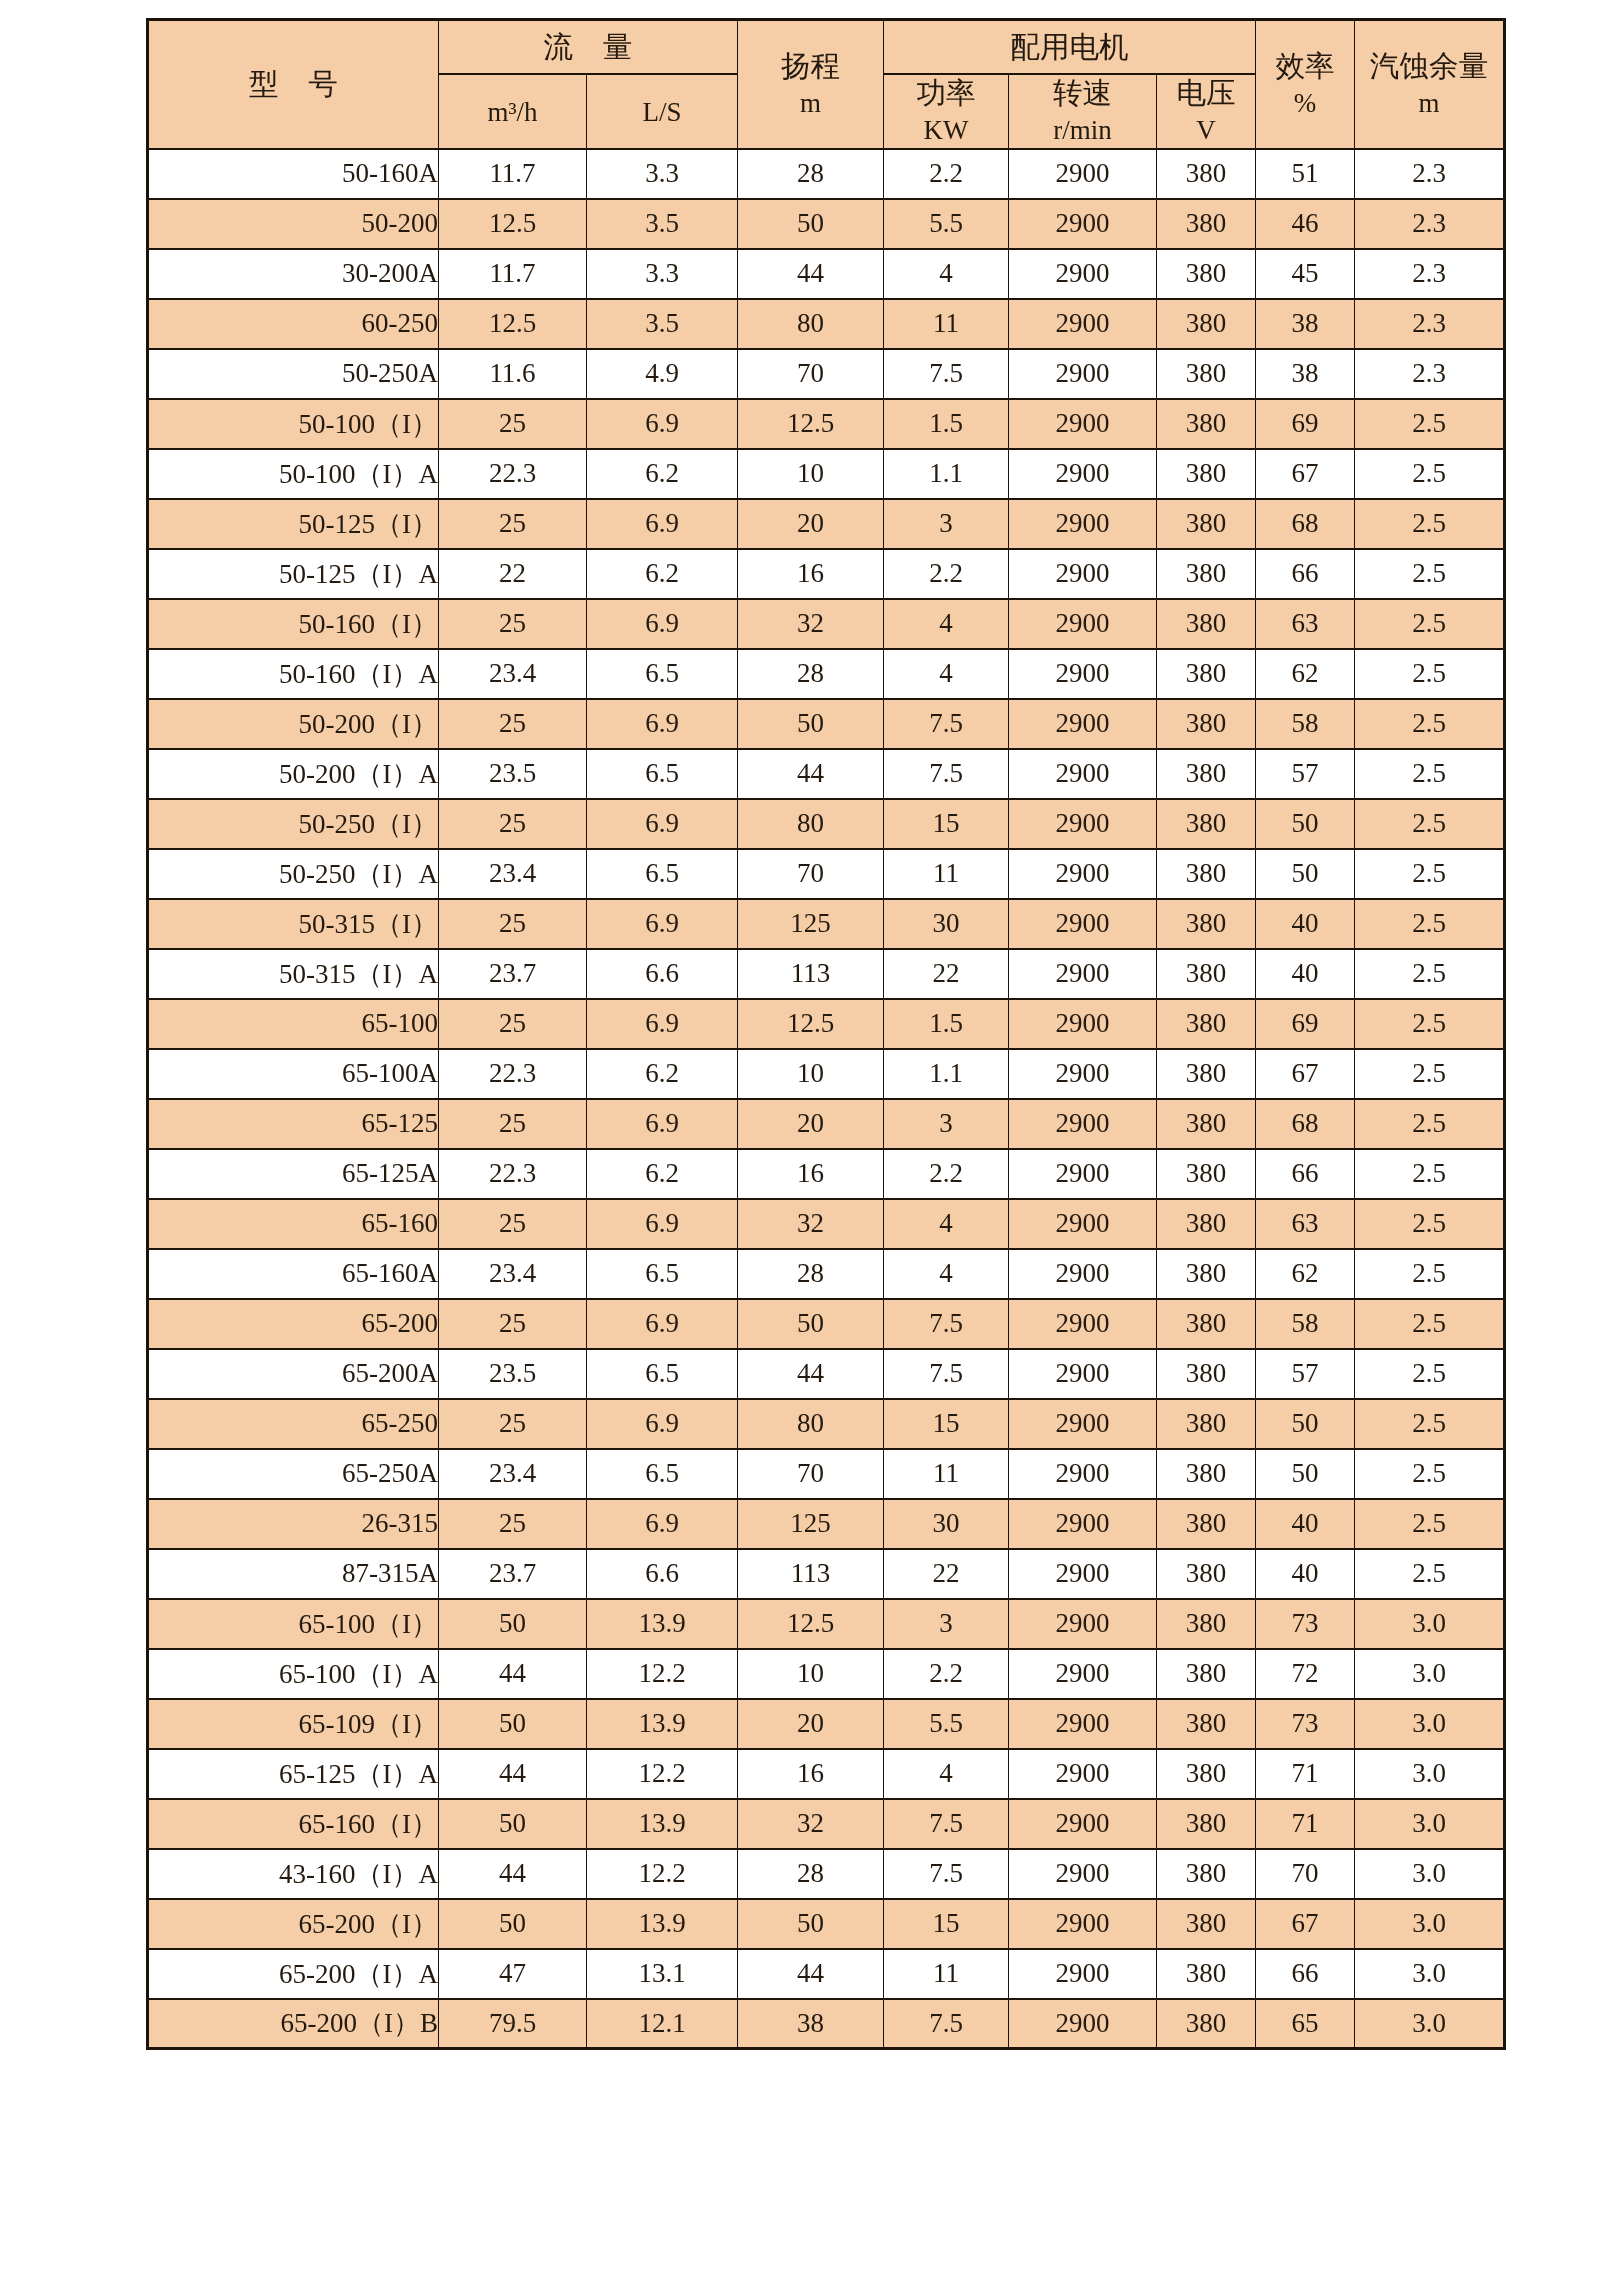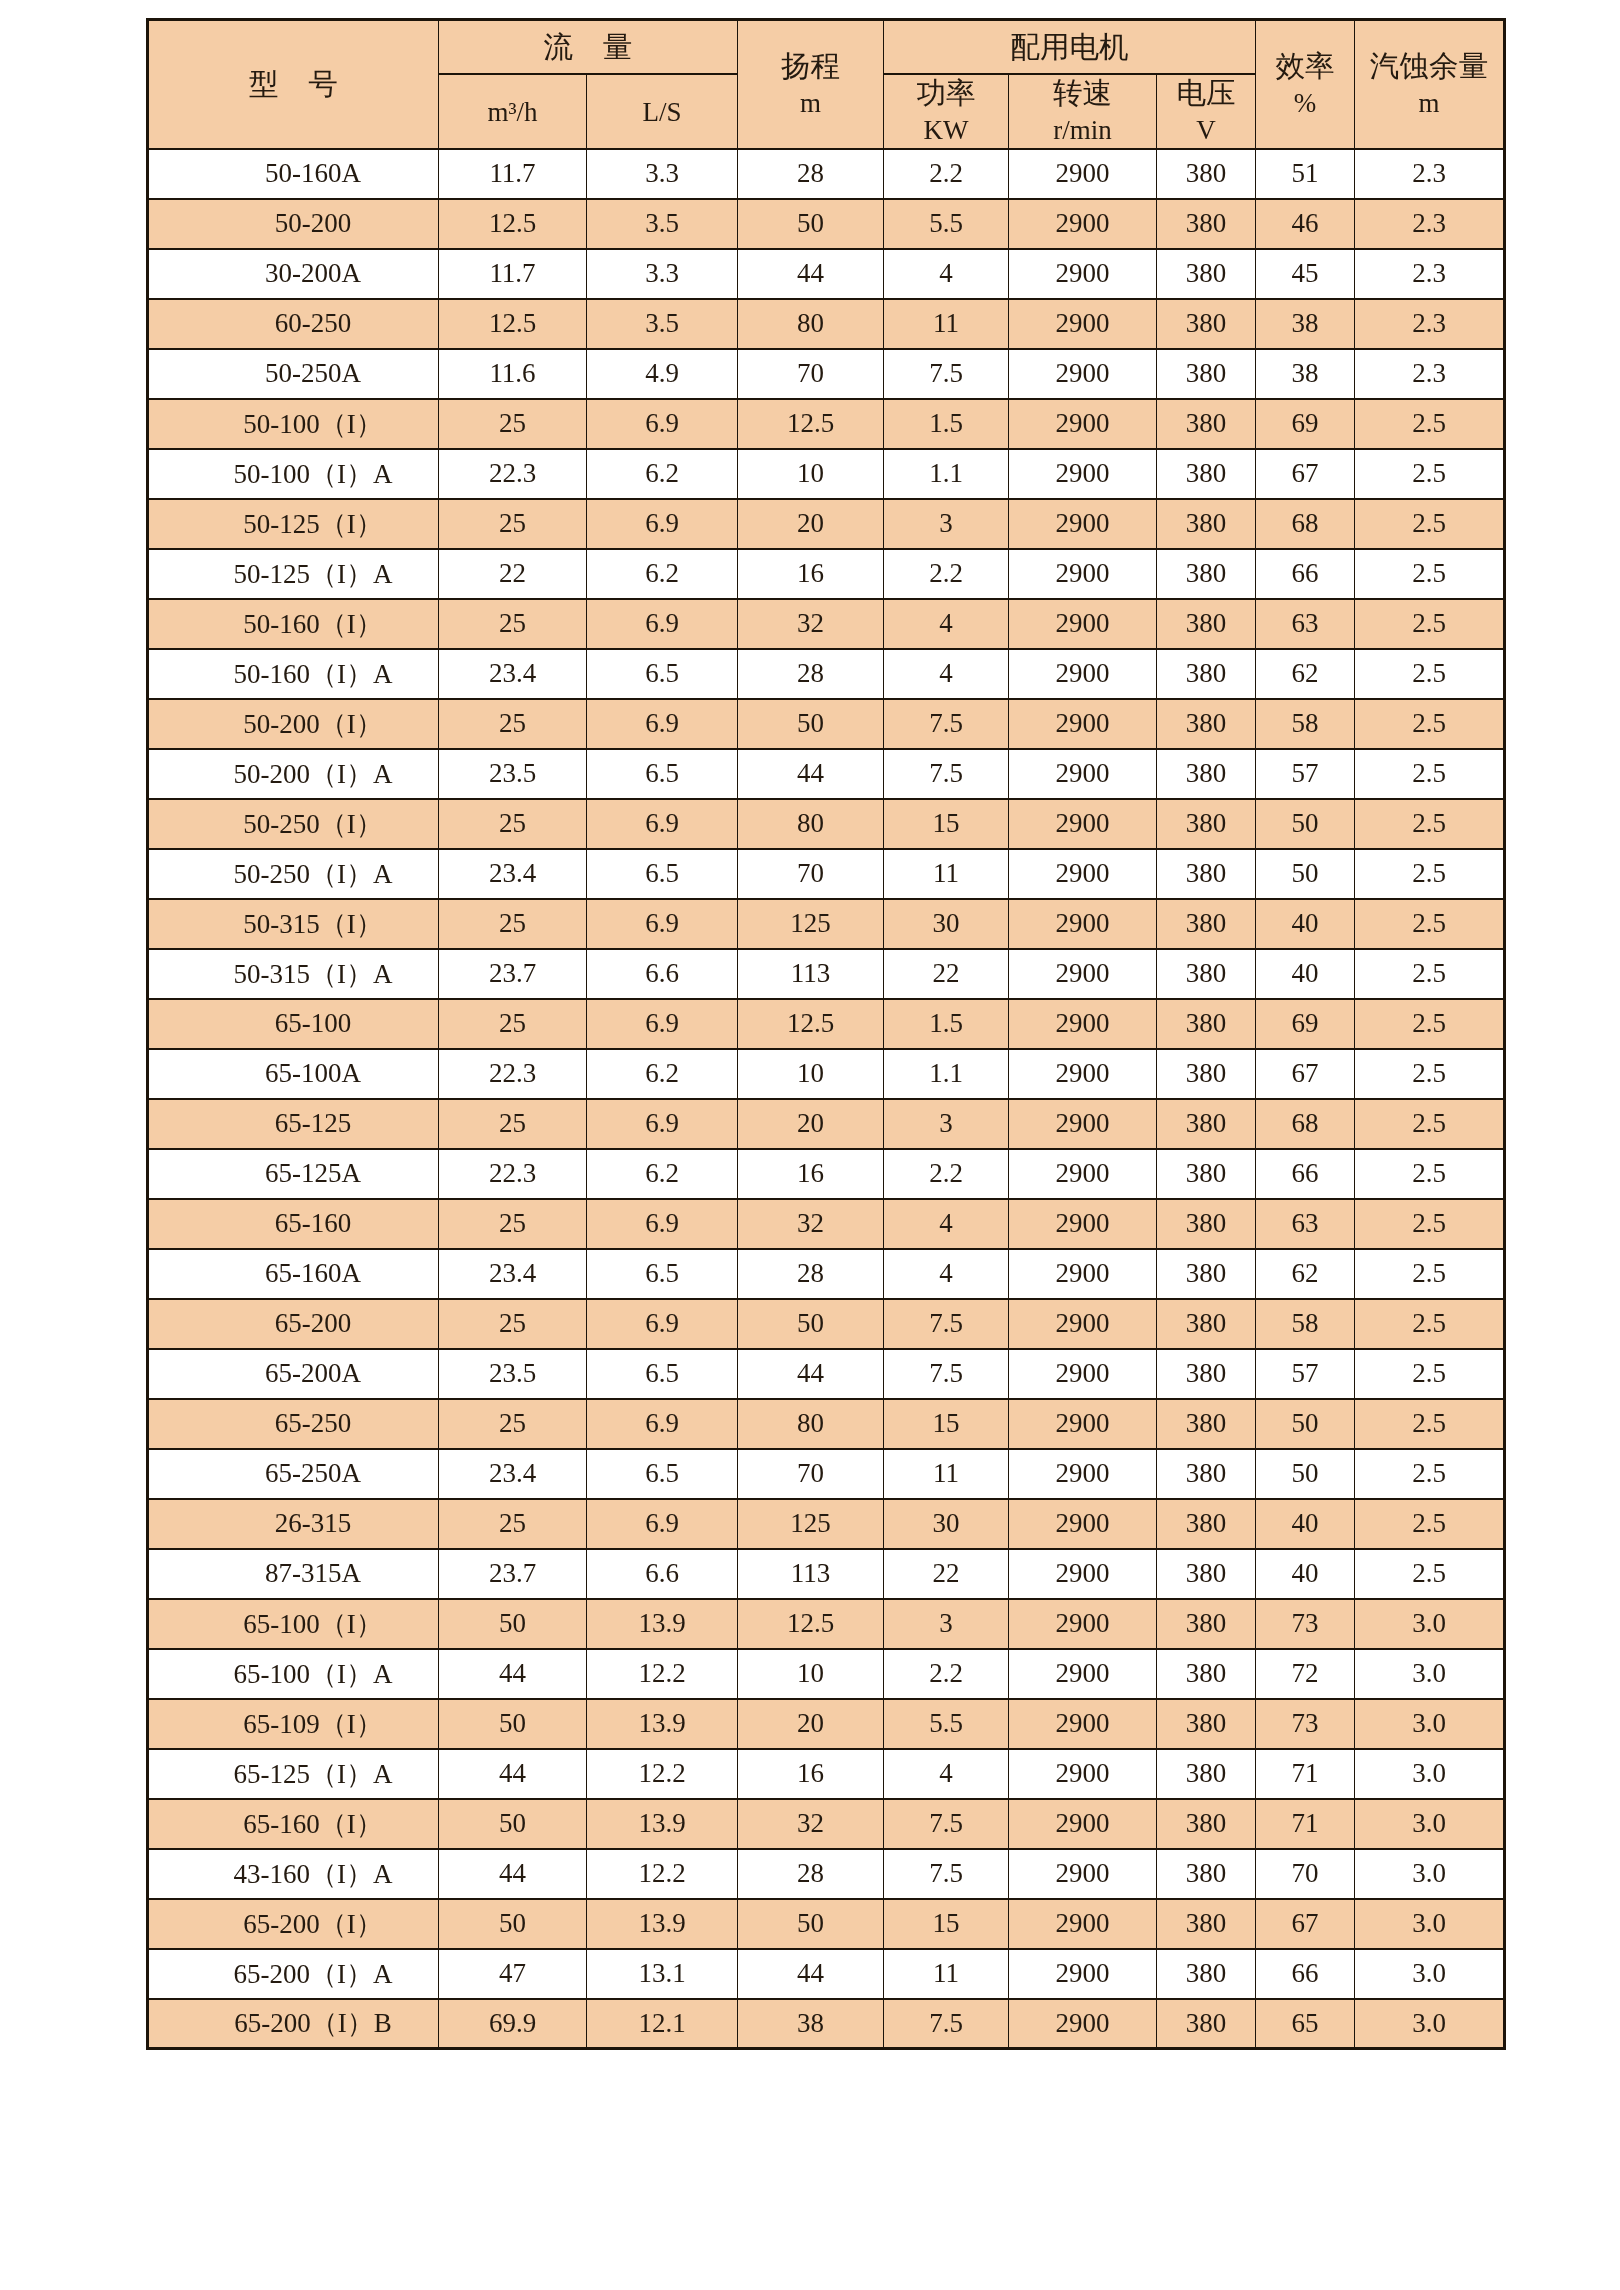--- a/index.html
+++ b/index.html
@@ -28,21 +28,21 @@
     text-align:center; vertical-align:middle;
     color:#241a10; font-weight:normal;
     overflow:hidden; white-space:nowrap;
   }
   thead th { background:#f5cda6; font-size:29.6px; line-height:36px; }
   thead tr.groups th { height:54px; }
   thead tr.units  th { height:70px; }
   thead th .unit-line { font-size:27px; }
   tbody td { height:50px; font-size:27px; background:#ffffff; }
   tbody tr.alt td { background:#f5cda6; }
-  tbody td.model { text-align:center; padding-left:39px; }
+  tbody td.model { text-align:right; padding-left:39px; }
 </style>
 </head>
 <body>
 
 <div class="page">
   <table class="pump">
     <colgroup>
       <col style="width:291px">
       <col style="width:148px">
       <col style="width:151px">
@@ -501,21 +501,21 @@
           <td class="num">13.1</td>
           <td class="num">44</td>
           <td class="num">11</td>
           <td class="num">2900</td>
           <td class="num">380</td>
           <td class="num">66</td>
           <td class="num">3.0</td>
         </tr>
         <tr class="alt">
           <td class="model">65-200（I）B</td>
-          <td class="num">69.9</td>
+          <td class="num">79.5</td>
           <td class="num">12.1</td>
           <td class="num">38</td>
           <td class="num">7.5</td>
           <td class="num">2900</td>
           <td class="num">380</td>
           <td class="num">65</td>
           <td class="num">3.0</td>
         </tr>
       </tbody>
   </table>

